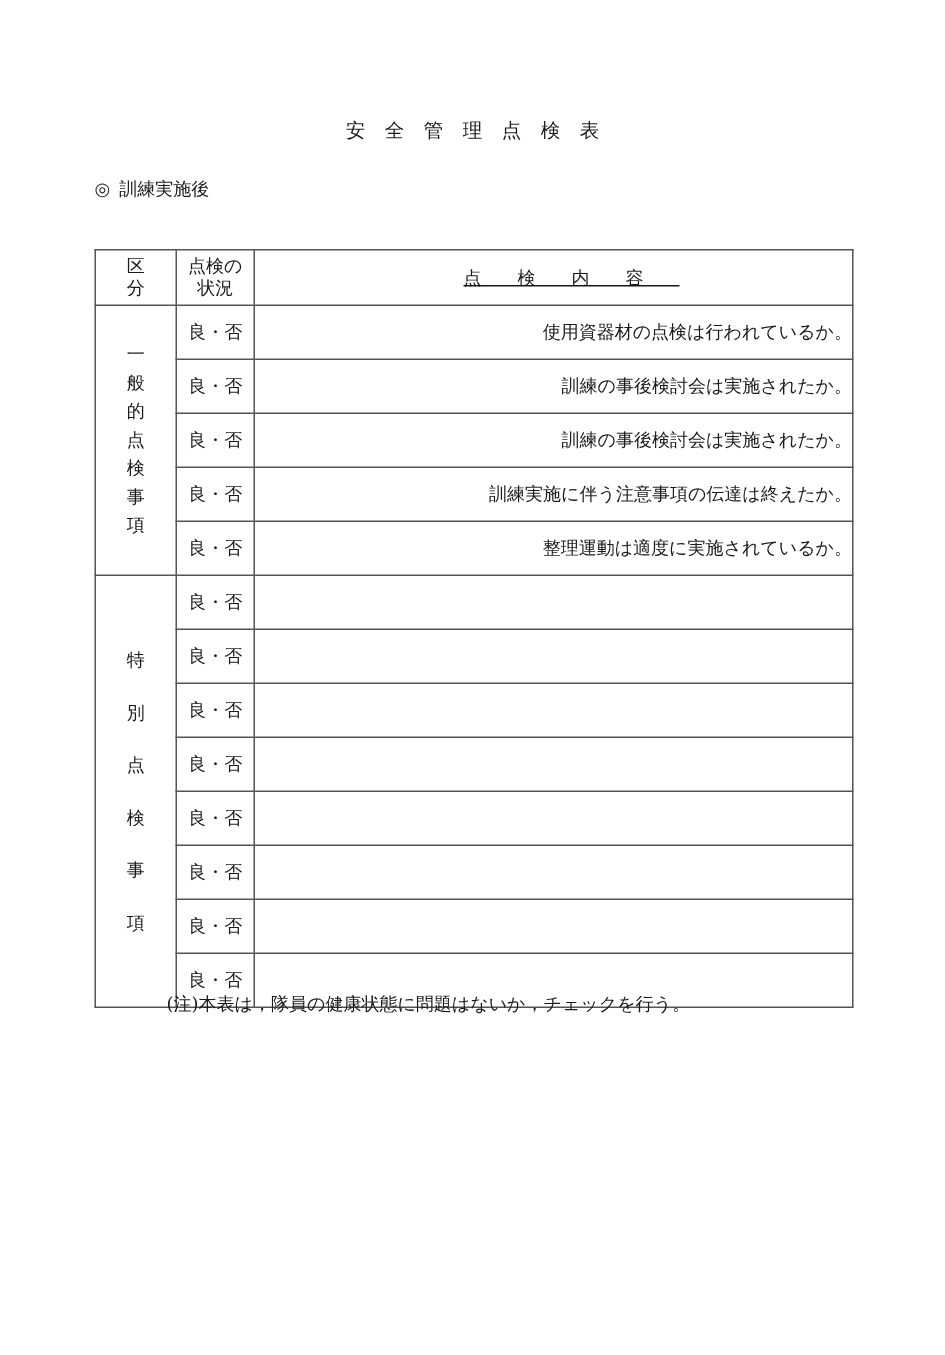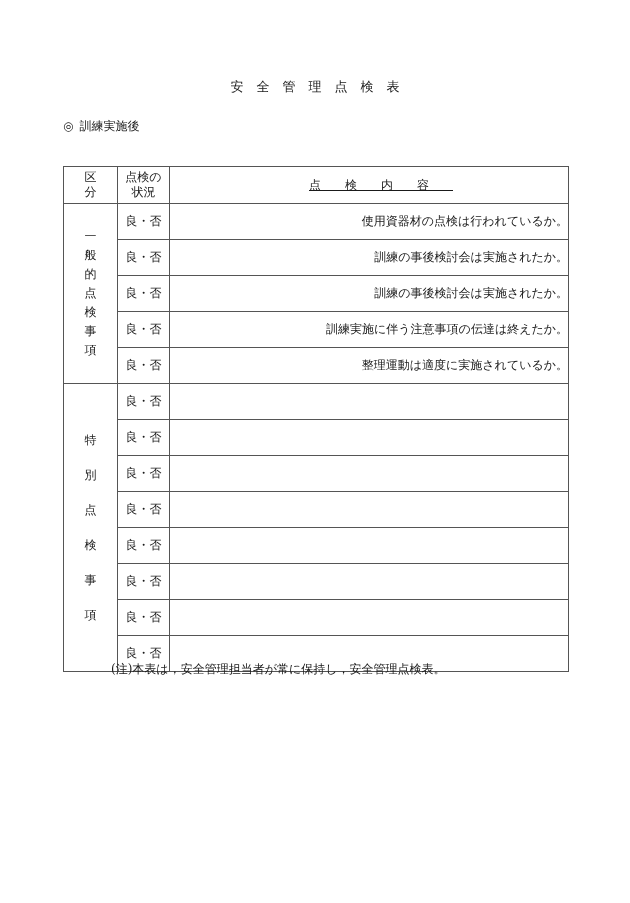--- a/index.html
+++ b/index.html
@@ -166,13 +166,13 @@
     <td class="status">良・否</td>
     <td class="content"></td>
   </tr>
   <tr class="row">
     <td class="status">良・否</td>
     <td class="content"></td>
   </tr>
 </tbody>
   </table>
 
-<div class="note">(注)本表は，安全管理担当者が常に保持し，安全管理点検表。</div>
+<div class="note">(注)本表は，隊員の健康状態に問題はないか，チェックを行う。</div>
 
 </body></html>

